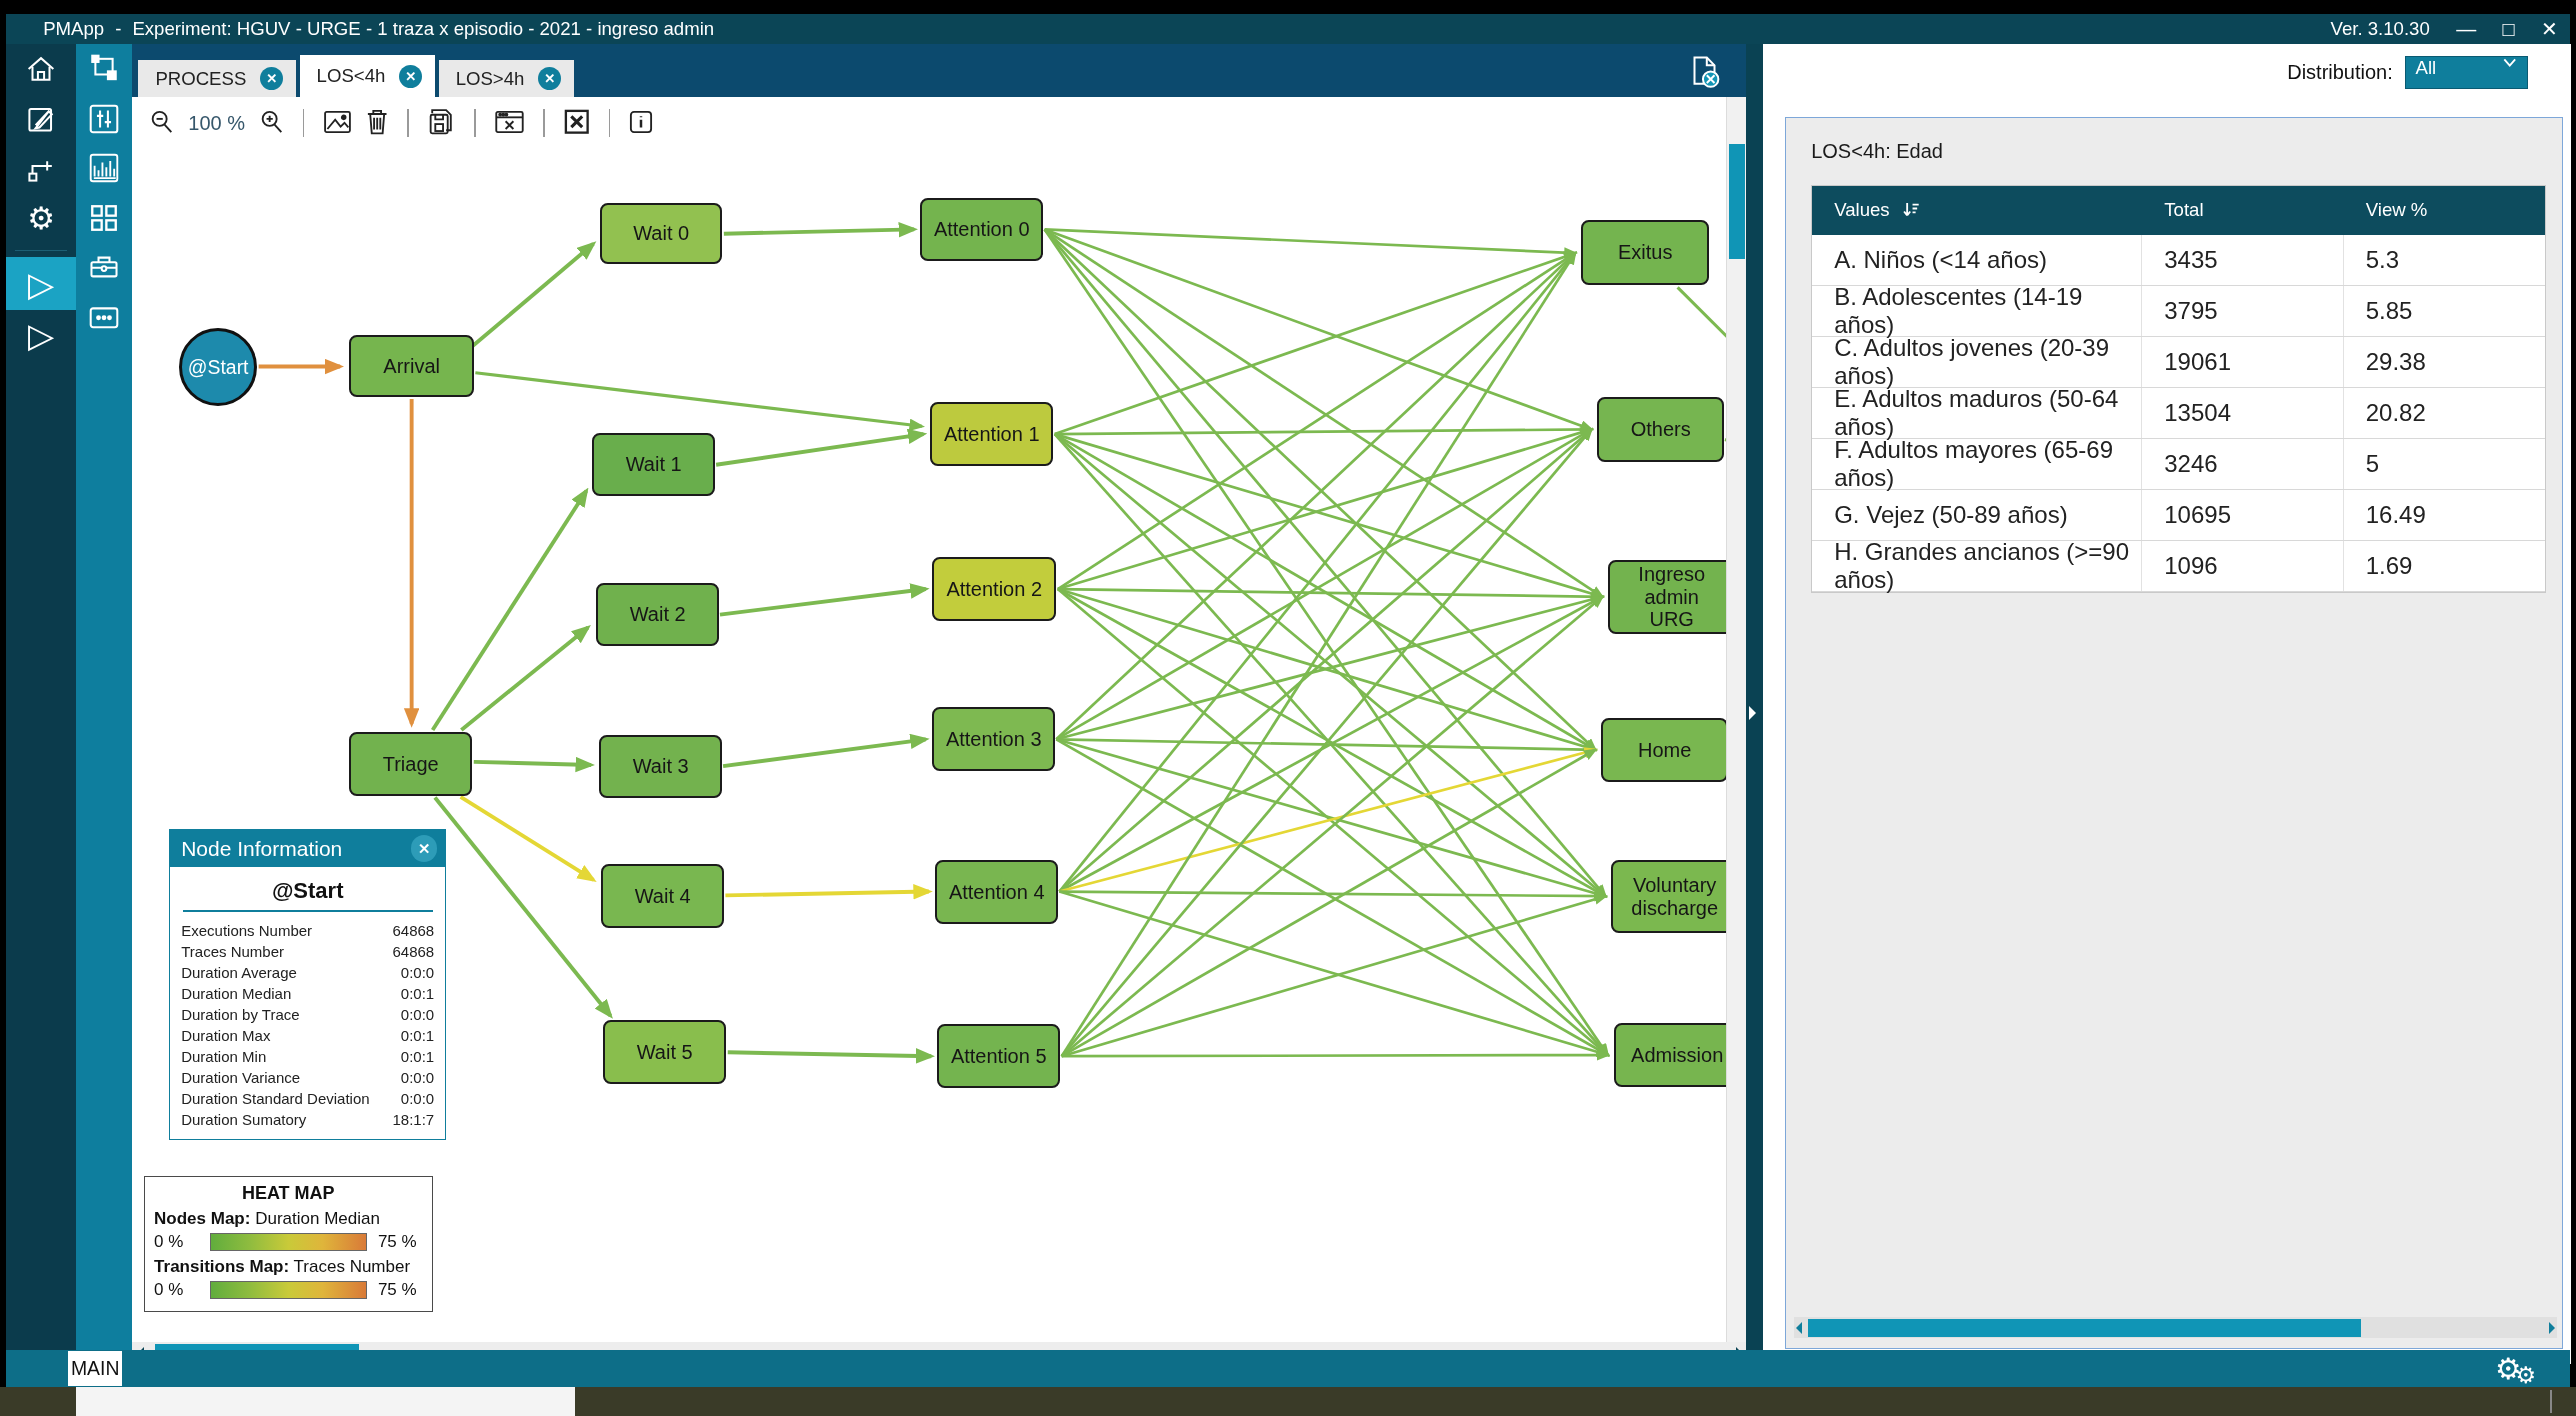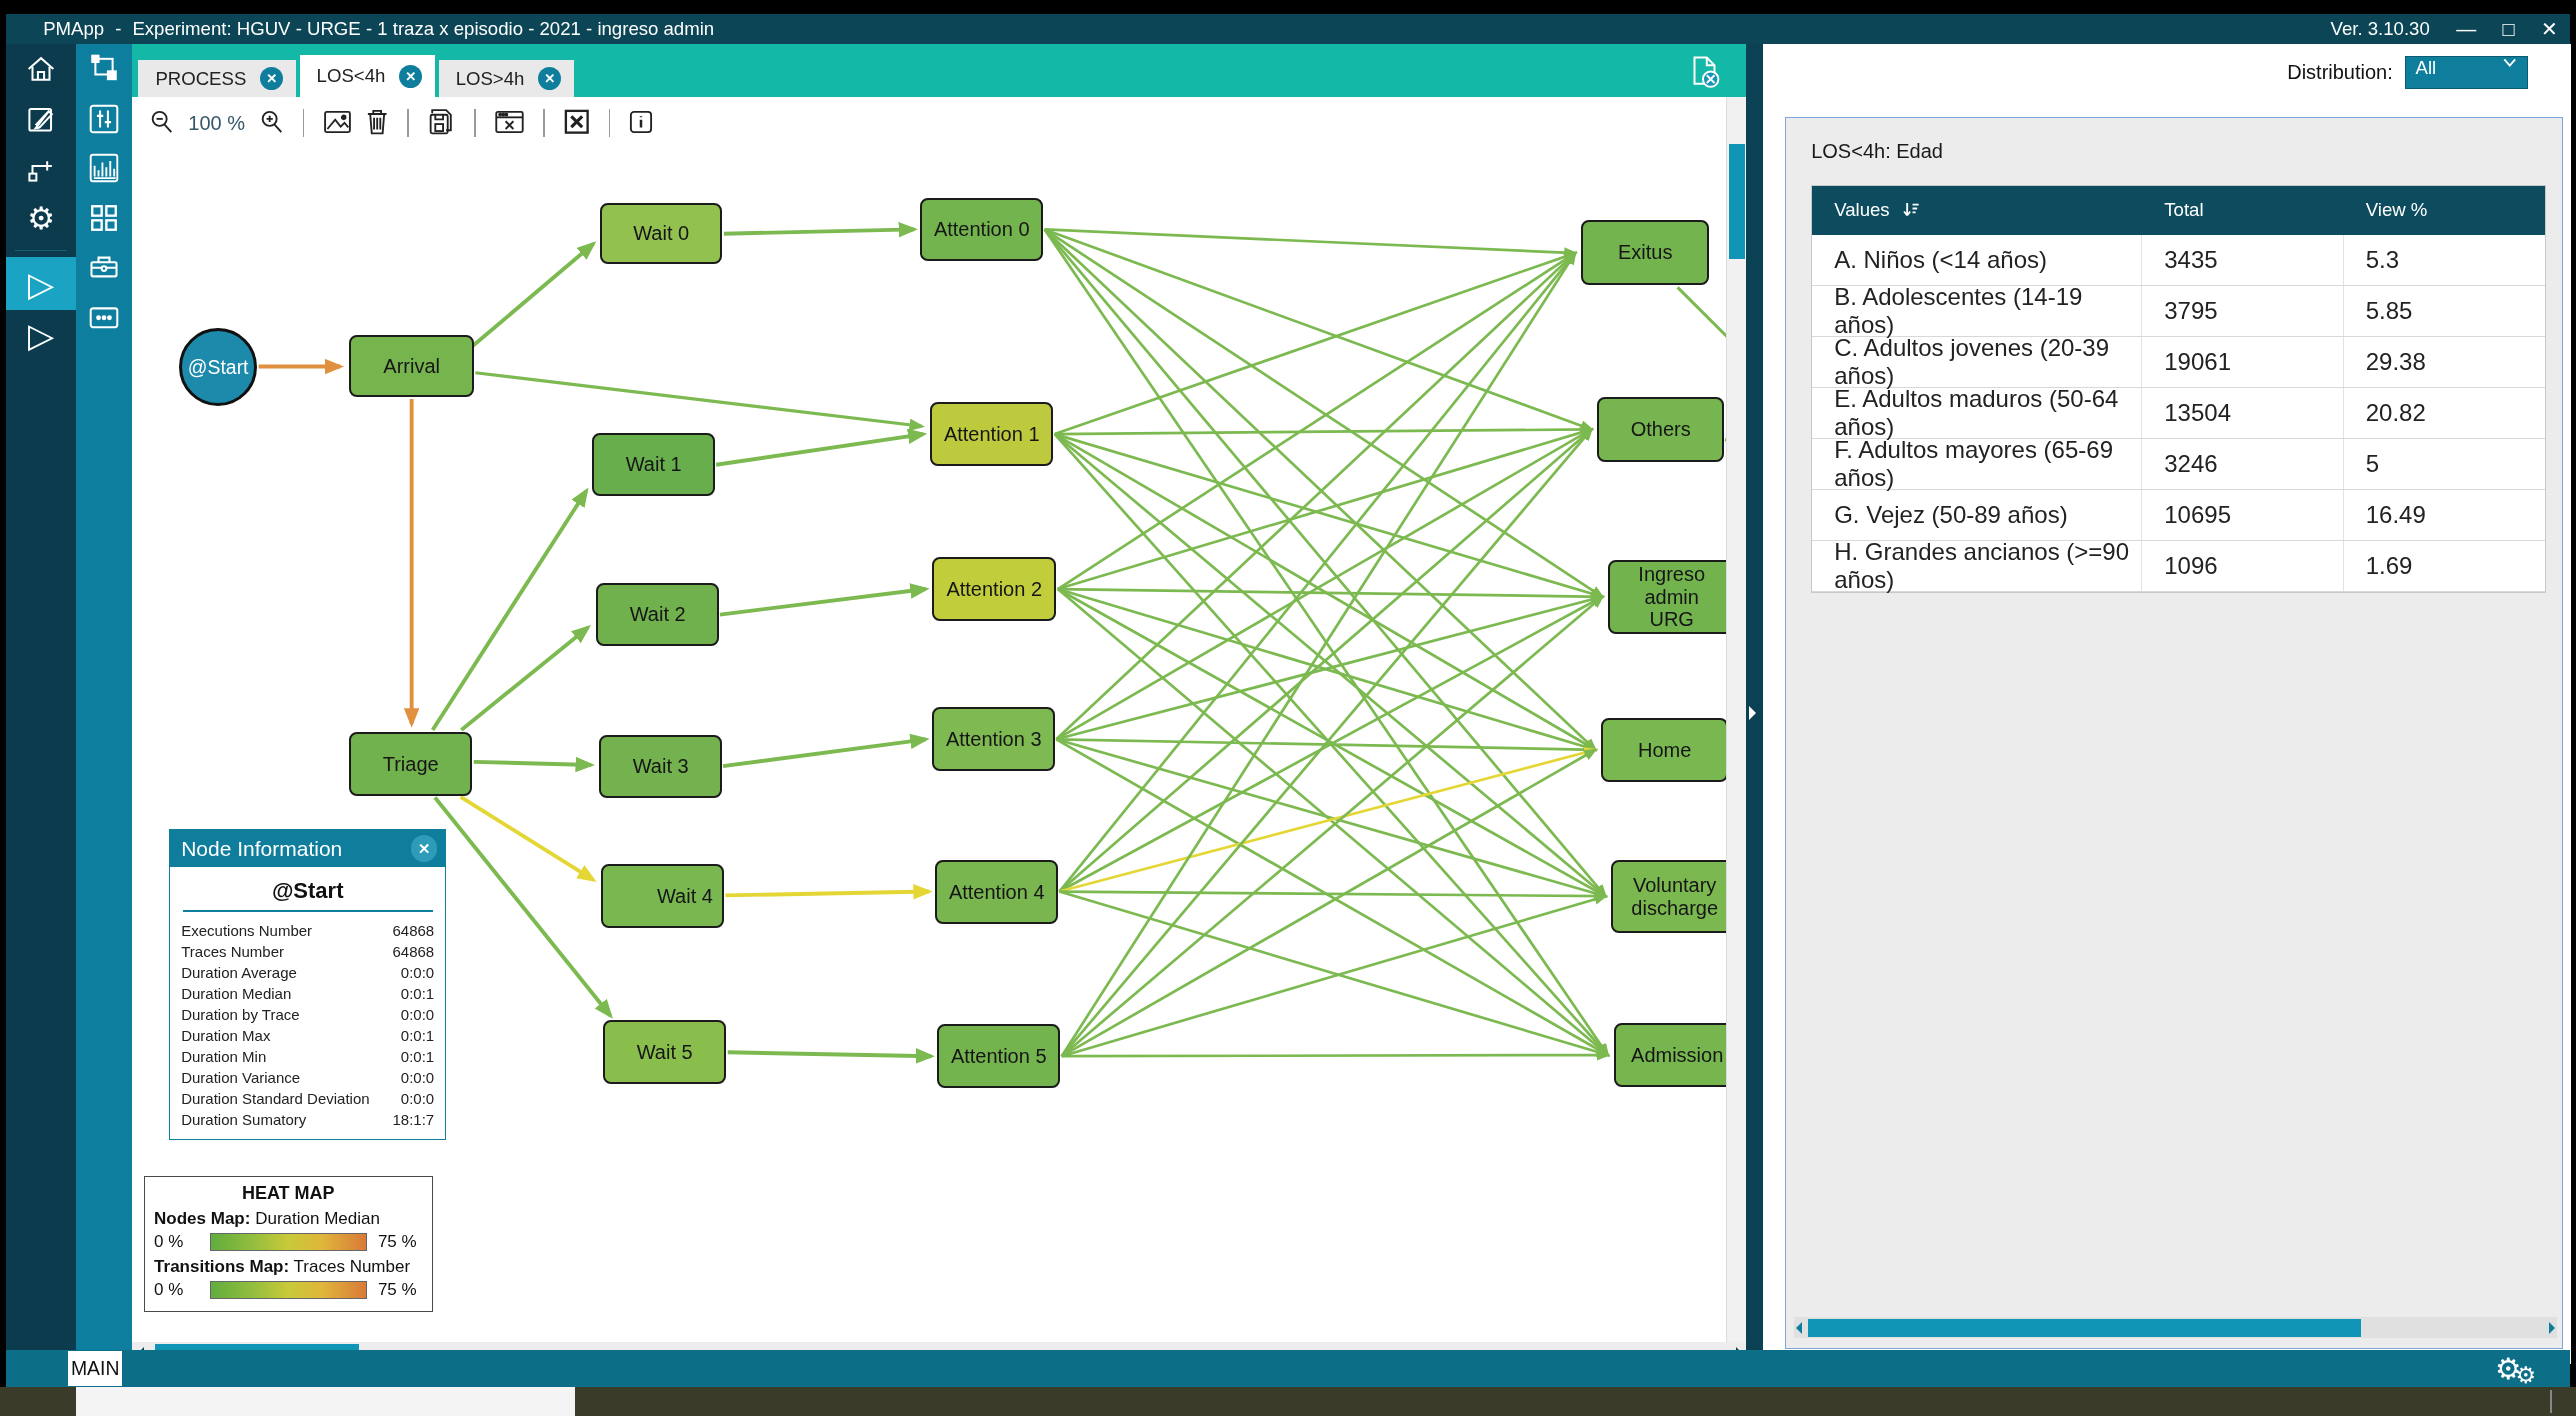--- a/index.html
+++ b/index.html
@@ -19,21 +19,21 @@
   
   #side1 { position:absolute; left:0; top:29.5px; width:70px; height:1344px; background:#0b3b4c; }
   #side2 { position:absolute; left:70px; top:29.5px; width:56px; height:1320px; background:#0e7e9e; }
   .s1item { width:70px; height:50px; display:flex; align-items:center; justify-content:center; color:#fff; }
   .s1item.active { background:#1ba3c4; height:53px; }
   .s1div { height:1.6px; background:#1d5f74; margin:6.2px 9.3px; }
   .s2item { width:53px; height:48px; margin:1.6px auto 1.6px auto; display:flex; align-items:center; justify-content:center; color:#fff; }
   .glyph { color:#fff; }
 
   
-  #tabbar { position:absolute; left:126px; top:29.5px; width:1614px; height:54px; background:#14b8a6; }
+  #tabbar { position:absolute; left:126px; top:29.5px; width:1614px; height:54px; background:#0c4a6e; }
   #tabs { position:absolute; left:6.2px; bottom:0; display:flex; align-items:flex-end; }
   .tab { height:38px; padding:0 12.4px 0 17px; background:#e9e9e9; display:flex; align-items:center; gap:14px;
          font-size:18.6px; color:#222; margin-right:3.9px; }
   .tab.active { background:#fff; height:43px; }
   .tab-close { width:23px; height:23px; border-radius:50%; background:#0f7e9c; color:#fff; font-size:13.2px;
                display:flex; align-items:center; justify-content:center; font-weight:bold; }
   #docclose { position:absolute; right:22px; top:9.3px; }
 
   
   #canvas { position:absolute; left:126px; top:83px; width:1614px; height:1245px; background:#fff; overflow:hidden; }
@@ -400,21 +400,21 @@
           </div>
           <div class="node" style="width: 123px; height: 63px; background: rgb(115, 178, 78); left: 467px; top: 638px;">
             <span style="padding: 0px 9.3px;">Wait 3</span>
           </div>
           <div class="node" style="width: 123px; height: 64px; background: rgb(126, 185, 81); left: 800px; top: 610px;">
             <span style="padding: 0px 9.3px;">Attention 3</span>
           </div>
           <div class="node" style="width: 127px; height: 64px; background: rgb(121, 183, 80); left: 1469px; top: 621px;">
             <span style="padding: 0px 9.3px;">Home</span>
           </div>
-          <div class="node" style="width: 123px; height: 64px; background: rgb(121, 183, 80); left: 469px; top: 767px; justify-content: flex-end;">
+          <div class="node" style="width: 123px; height: 64px; background: rgb(121, 183, 80); left: 469px; top: 767px;">
             <span style="padding: 0px 9.3px;">Wait 4</span>
           </div>
           <div class="node" style="width: 123px; height: 64px; background: rgb(121, 182, 80); left: 803px; top: 763px;">
             <span style="padding: 0px 9.3px;">Attention 4</span>
           </div>
           <div class="node" style="width: 127px; height: 73px; background: rgb(123, 184, 79); left: 1479px; top: 763px;">
             <span style="padding: 0px 9.3px;">Voluntary discharge</span>
           </div>
           <div class="node" style="width: 123px; height: 64px; background: rgb(137, 190, 77); left: 471px; top: 923px;">
             <span style="padding: 0px 9.3px;">Wait 5</span>

